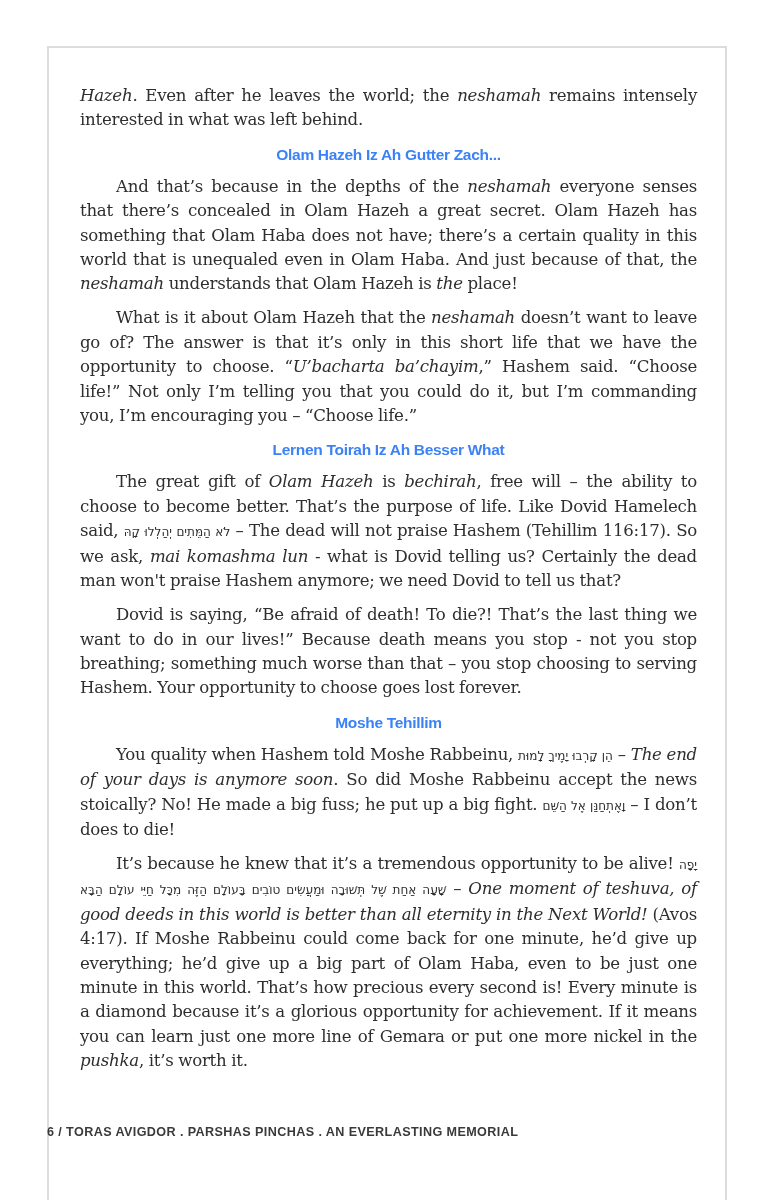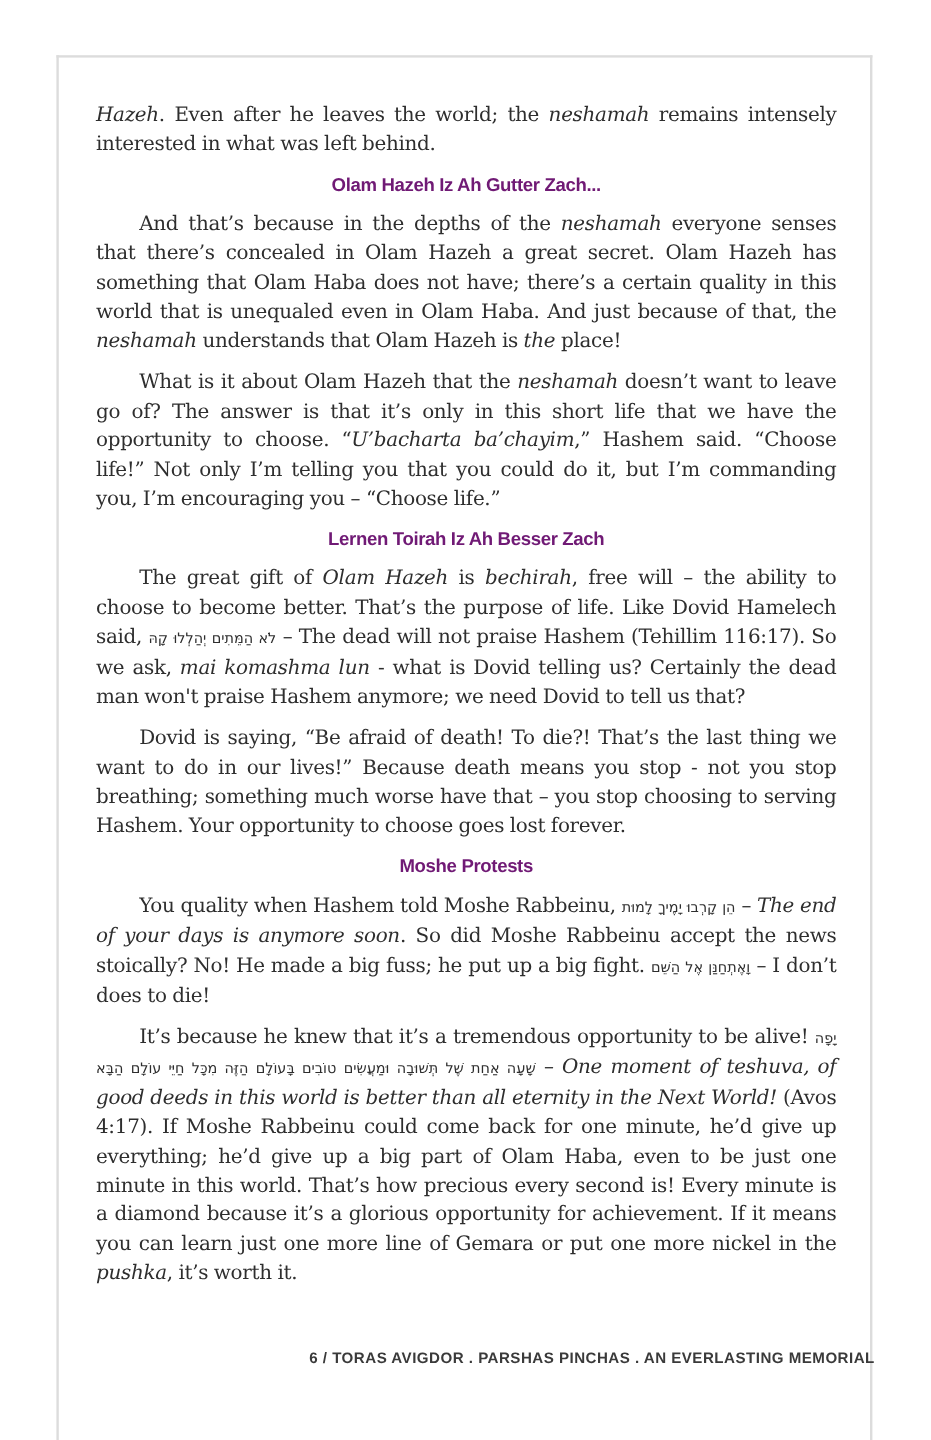--- a/index.html
+++ b/index.html
@@ -45,39 +45,39 @@
     text-indent: 36px;
   }
   .content em {
     font-style: italic;
   }
   .heading {
     font-family: "Liberation Sans", "DejaVu Sans", sans-serif;
     font-weight: bold;
     font-size: 15.5px;
     text-align: center;
-    color: #701a75;
+    color: #3b82f6;
     letter-spacing: -0.3px;
     margin: 12px 0 10px 0;
     line-height: 20px;
   }
   .heb {
     font-family: "DejaVu Sans", "Liberation Sans", sans-serif;
     font-size: 12px;
     unicode-bidi: isolate;
     direction: rtl;
     letter-spacing: 0;
     word-spacing: 0;
   }
   .footer {
     position: absolute;
     left: 47px;
     width: 682px;
     top: 1125px;
-    text-align: right;
+    text-align: left;
     font-family: "Liberation Sans", "DejaVu Sans", sans-serif;
     font-weight: bold;
     font-size: 12.6px;
     letter-spacing: 0.4px;
     color: #3a3a3a;
   }
 </style>
 </head>
 <body>
 
@@ -86,27 +86,27 @@
 <div class="content">
 
   <p><em>Hazeh</em><span>. Even after he leaves the world; the </span><em>neshamah</em><span> remains intensely interested in what was left behind.</span></p>
 
   <div class="heading">Olam Hazeh Iz Ah Gutter Zach...</div>
 
   <p class="indent"><span>And that’s because in the depths of the </span><em>neshamah</em><span> everyone senses that there’s concealed in Olam Hazeh a great secret. Olam Hazeh has something that Olam Haba does not have; there’s a certain quality in this world that is unequaled even in Olam Haba. And just because of that, the </span><em>neshamah</em><span> understands that Olam Hazeh is </span><em>the</em><span> place!</span></p>
 
   <p class="indent"><span>What is it about Olam Hazeh that the </span><em>neshamah</em><span> doesn’t want to leave go of? The answer is that it’s only in this short life that we have the opportunity to choose. “</span><em>U’bacharta ba’chayim</em><span>,” Hashem said. “Choose life!” Not only I’m telling you that you could do it, but I’m commanding you, I’m encouraging you – “Choose life.”</span></p>
 
-  <div class="heading">Lernen Toirah Iz Ah Besser Zach</div>
+  <div class="heading">Lernen Toirah Iz Ah Besser What</div>
 
   <p class="indent"><span>The great gift of </span><em>Olam Hazeh</em><span> is </span><em>bechirah</em><span>, free will – the ability to choose to become better. That’s the purpose of life. Like Dovid Hamelech said, </span><span class="heb">לֹא הַמֵּתִים יְהַלְלוּ קָהּ</span><span> – The dead will not praise Hashem (Tehillim 116:17). So we ask, </span><em>mai komashma lun</em><span> - what is Dovid telling us? Certainly the dead man won't praise Hashem anymore; we need Dovid to tell us that?</span></p>
 
-  <p class="indent"><span>Dovid is saying, “Be afraid of death! To die?! That’s the last thing we want to do in our lives!” Because death means you stop - not you stop breathing; something much worse have that – you stop choosing to serving Hashem. Your opportunity to choose goes lost forever.</span></p>
+  <p class="indent"><span>Dovid is saying, “Be afraid of death! To die?! That’s the last thing we want to do in our lives!” Because death means you stop - not you stop breathing; something much worse than that – you stop choosing to serving Hashem. Your opportunity to choose goes lost forever.</span></p>
 
-  <div class="heading">Moshe Protests</div>
+  <div class="heading">Moshe Tehillim</div>
 
   <p class="indent"><span>You quality when Hashem told Moshe Rabbeinu, </span><span class="heb">הֵן קָרְבוּ יָמֶיךָ לָמוּת</span><span> – </span><em>The end of your days is anymore soon</em><span>. So did Moshe Rabbeinu accept the news stoically? No! He made a big fuss; he put up a big fight. </span><span class="heb">וָאֶתְחַנַּן אֶל הַשֵּׁם</span><span> – I don’t does to die!</span></p>
 
   <p class="indent"><span>It’s because he knew that it’s a tremendous opportunity to be alive! </span><span class="heb">יָפָה שָׁעָה אַחַת שֶׁל תְּשׁוּבָה וּמַעֲשִׂים טוֹבִים בָּעוֹלָם הַזֶּה מִכָּל חַיֵּי עוֹלָם הַבָּא</span><span> – </span><em>One moment of teshuva, of good deeds in this world is better than all eternity in the Next World!</em><span> (Avos 4:17). If Moshe Rabbeinu could come back for one minute, he’d give up everything; he’d give up a big part of Olam Haba, even to be just one minute in this world. That’s how precious every second is! Every minute is a diamond because it’s a glorious opportunity for achievement. If it means you can learn just one more line of Gemara or put one more nickel in the </span><em>pushka</em><span>, it’s worth it.</span></p>
 
 </div>
 
 <div class="footer">6 / TORAS AVIGDOR . PARSHAS PINCHAS . AN EVERLASTING MEMORIAL</div>
 
 </body></html>

